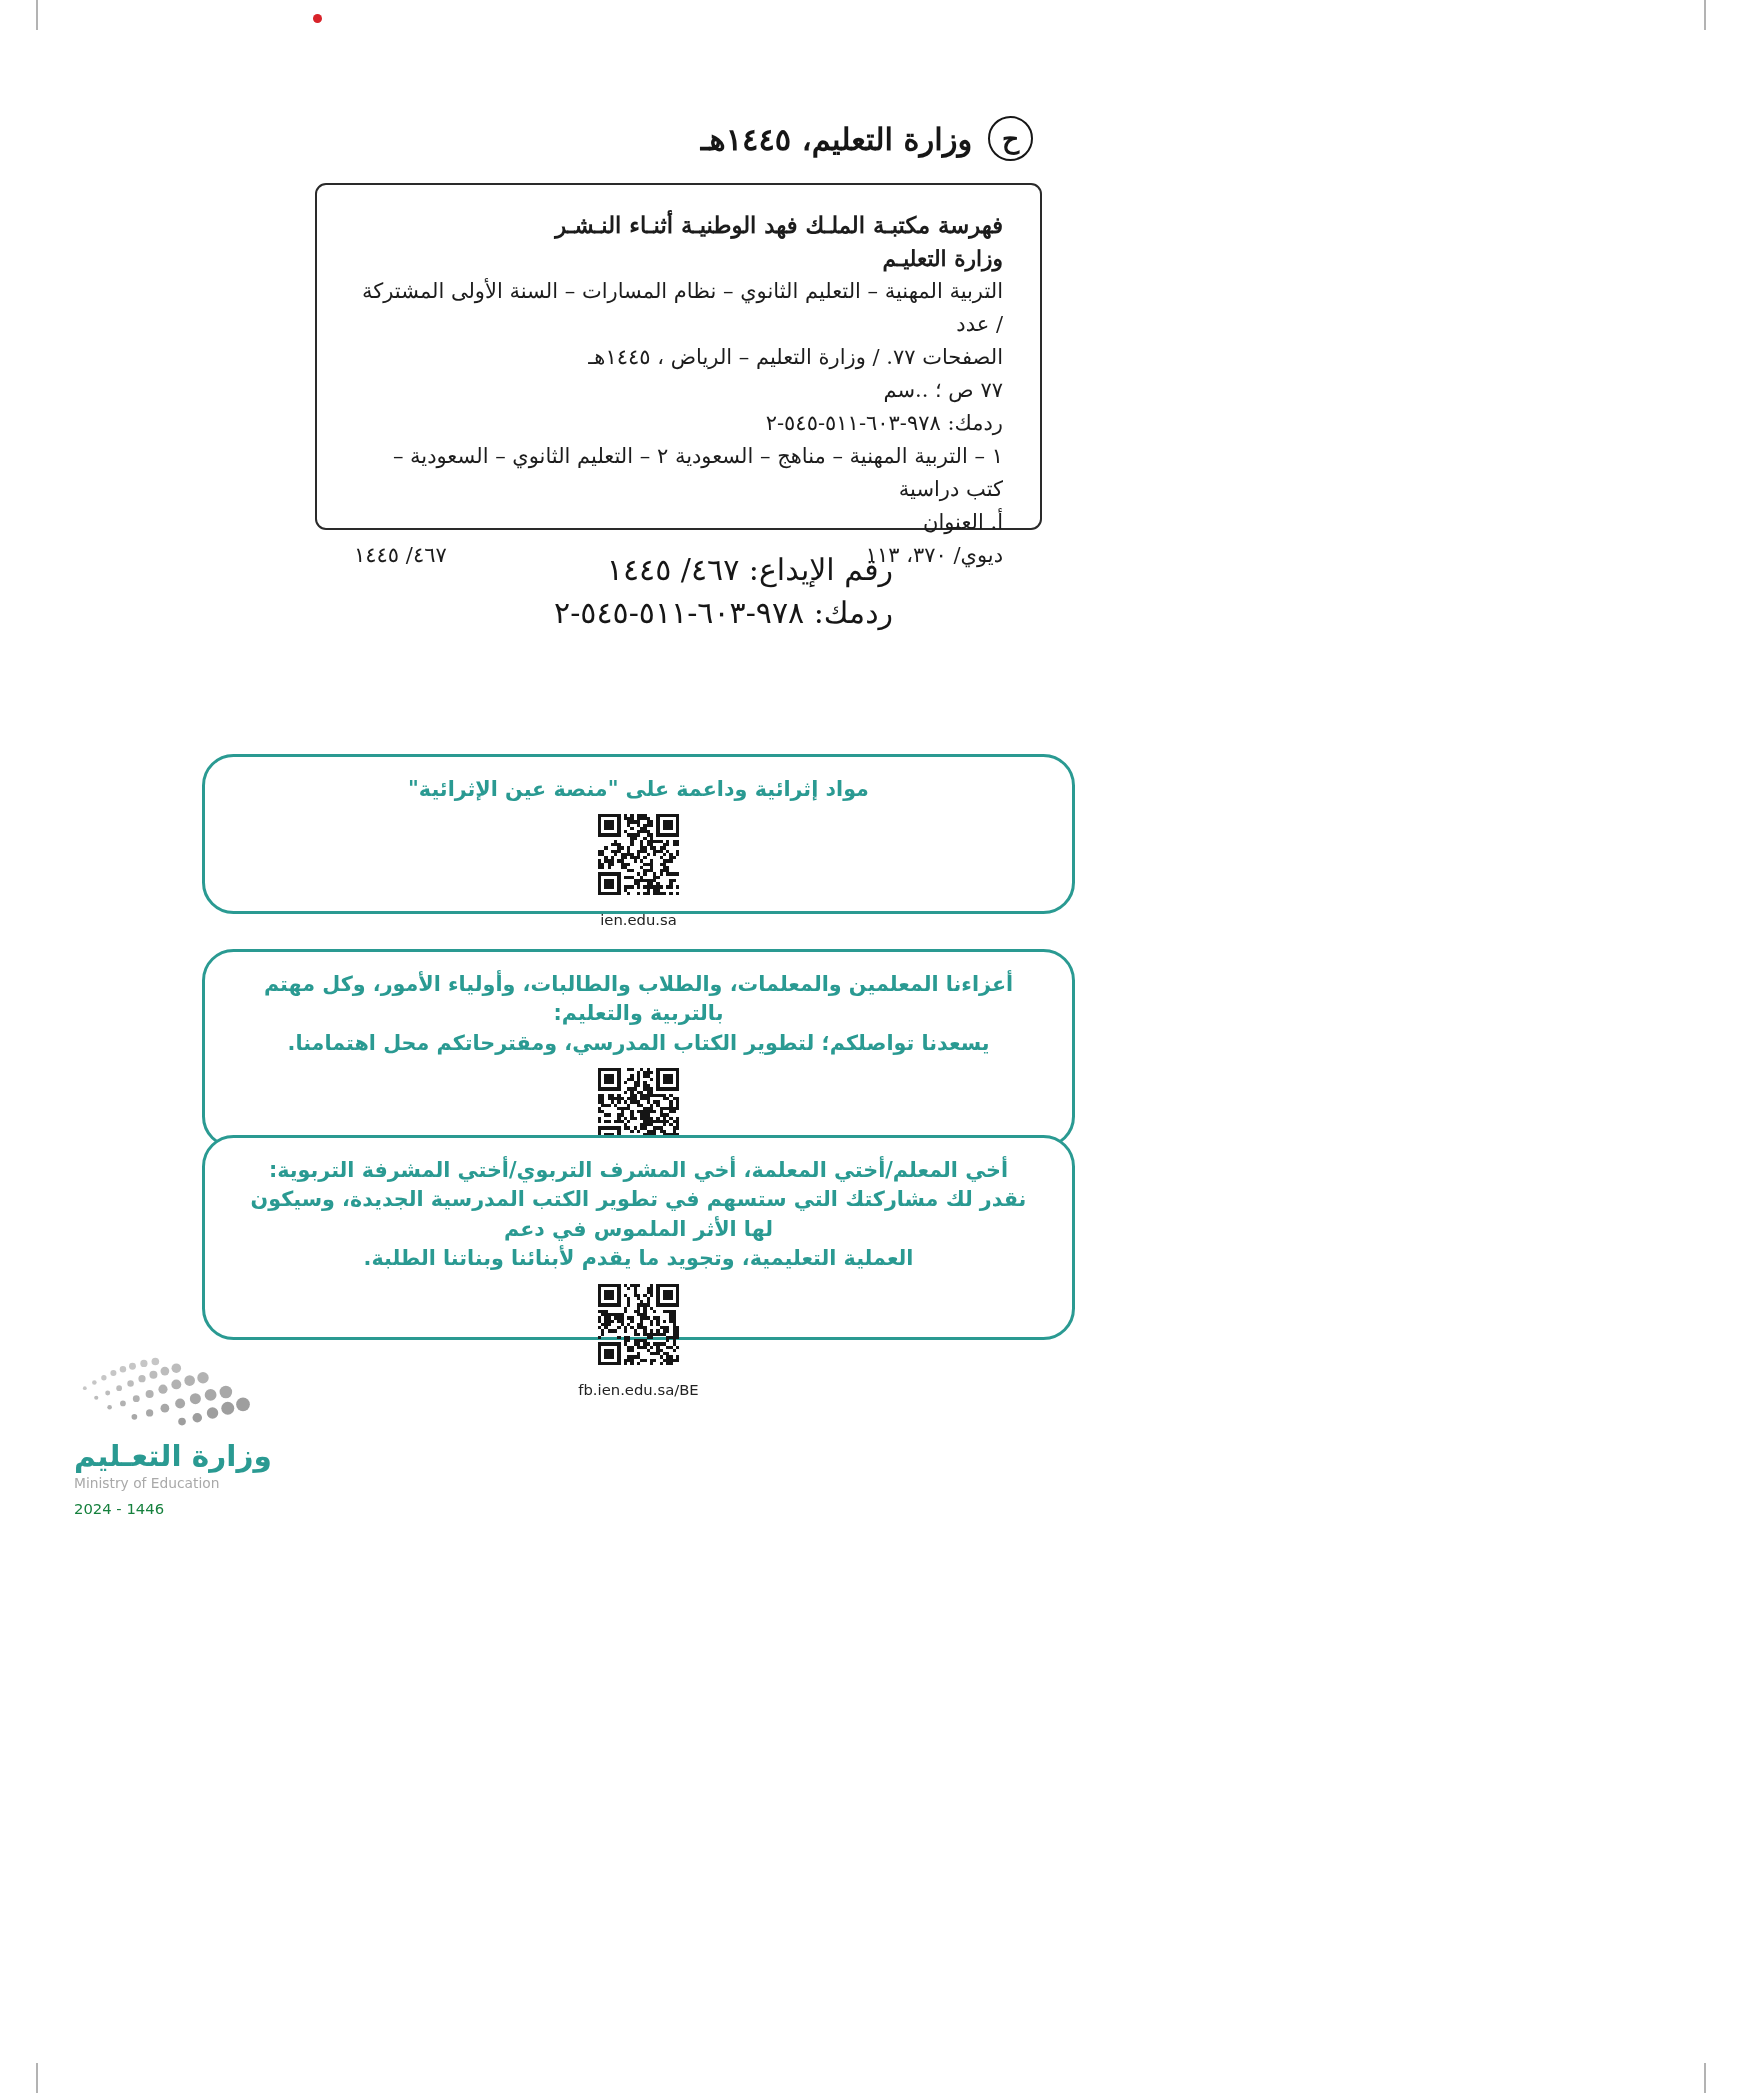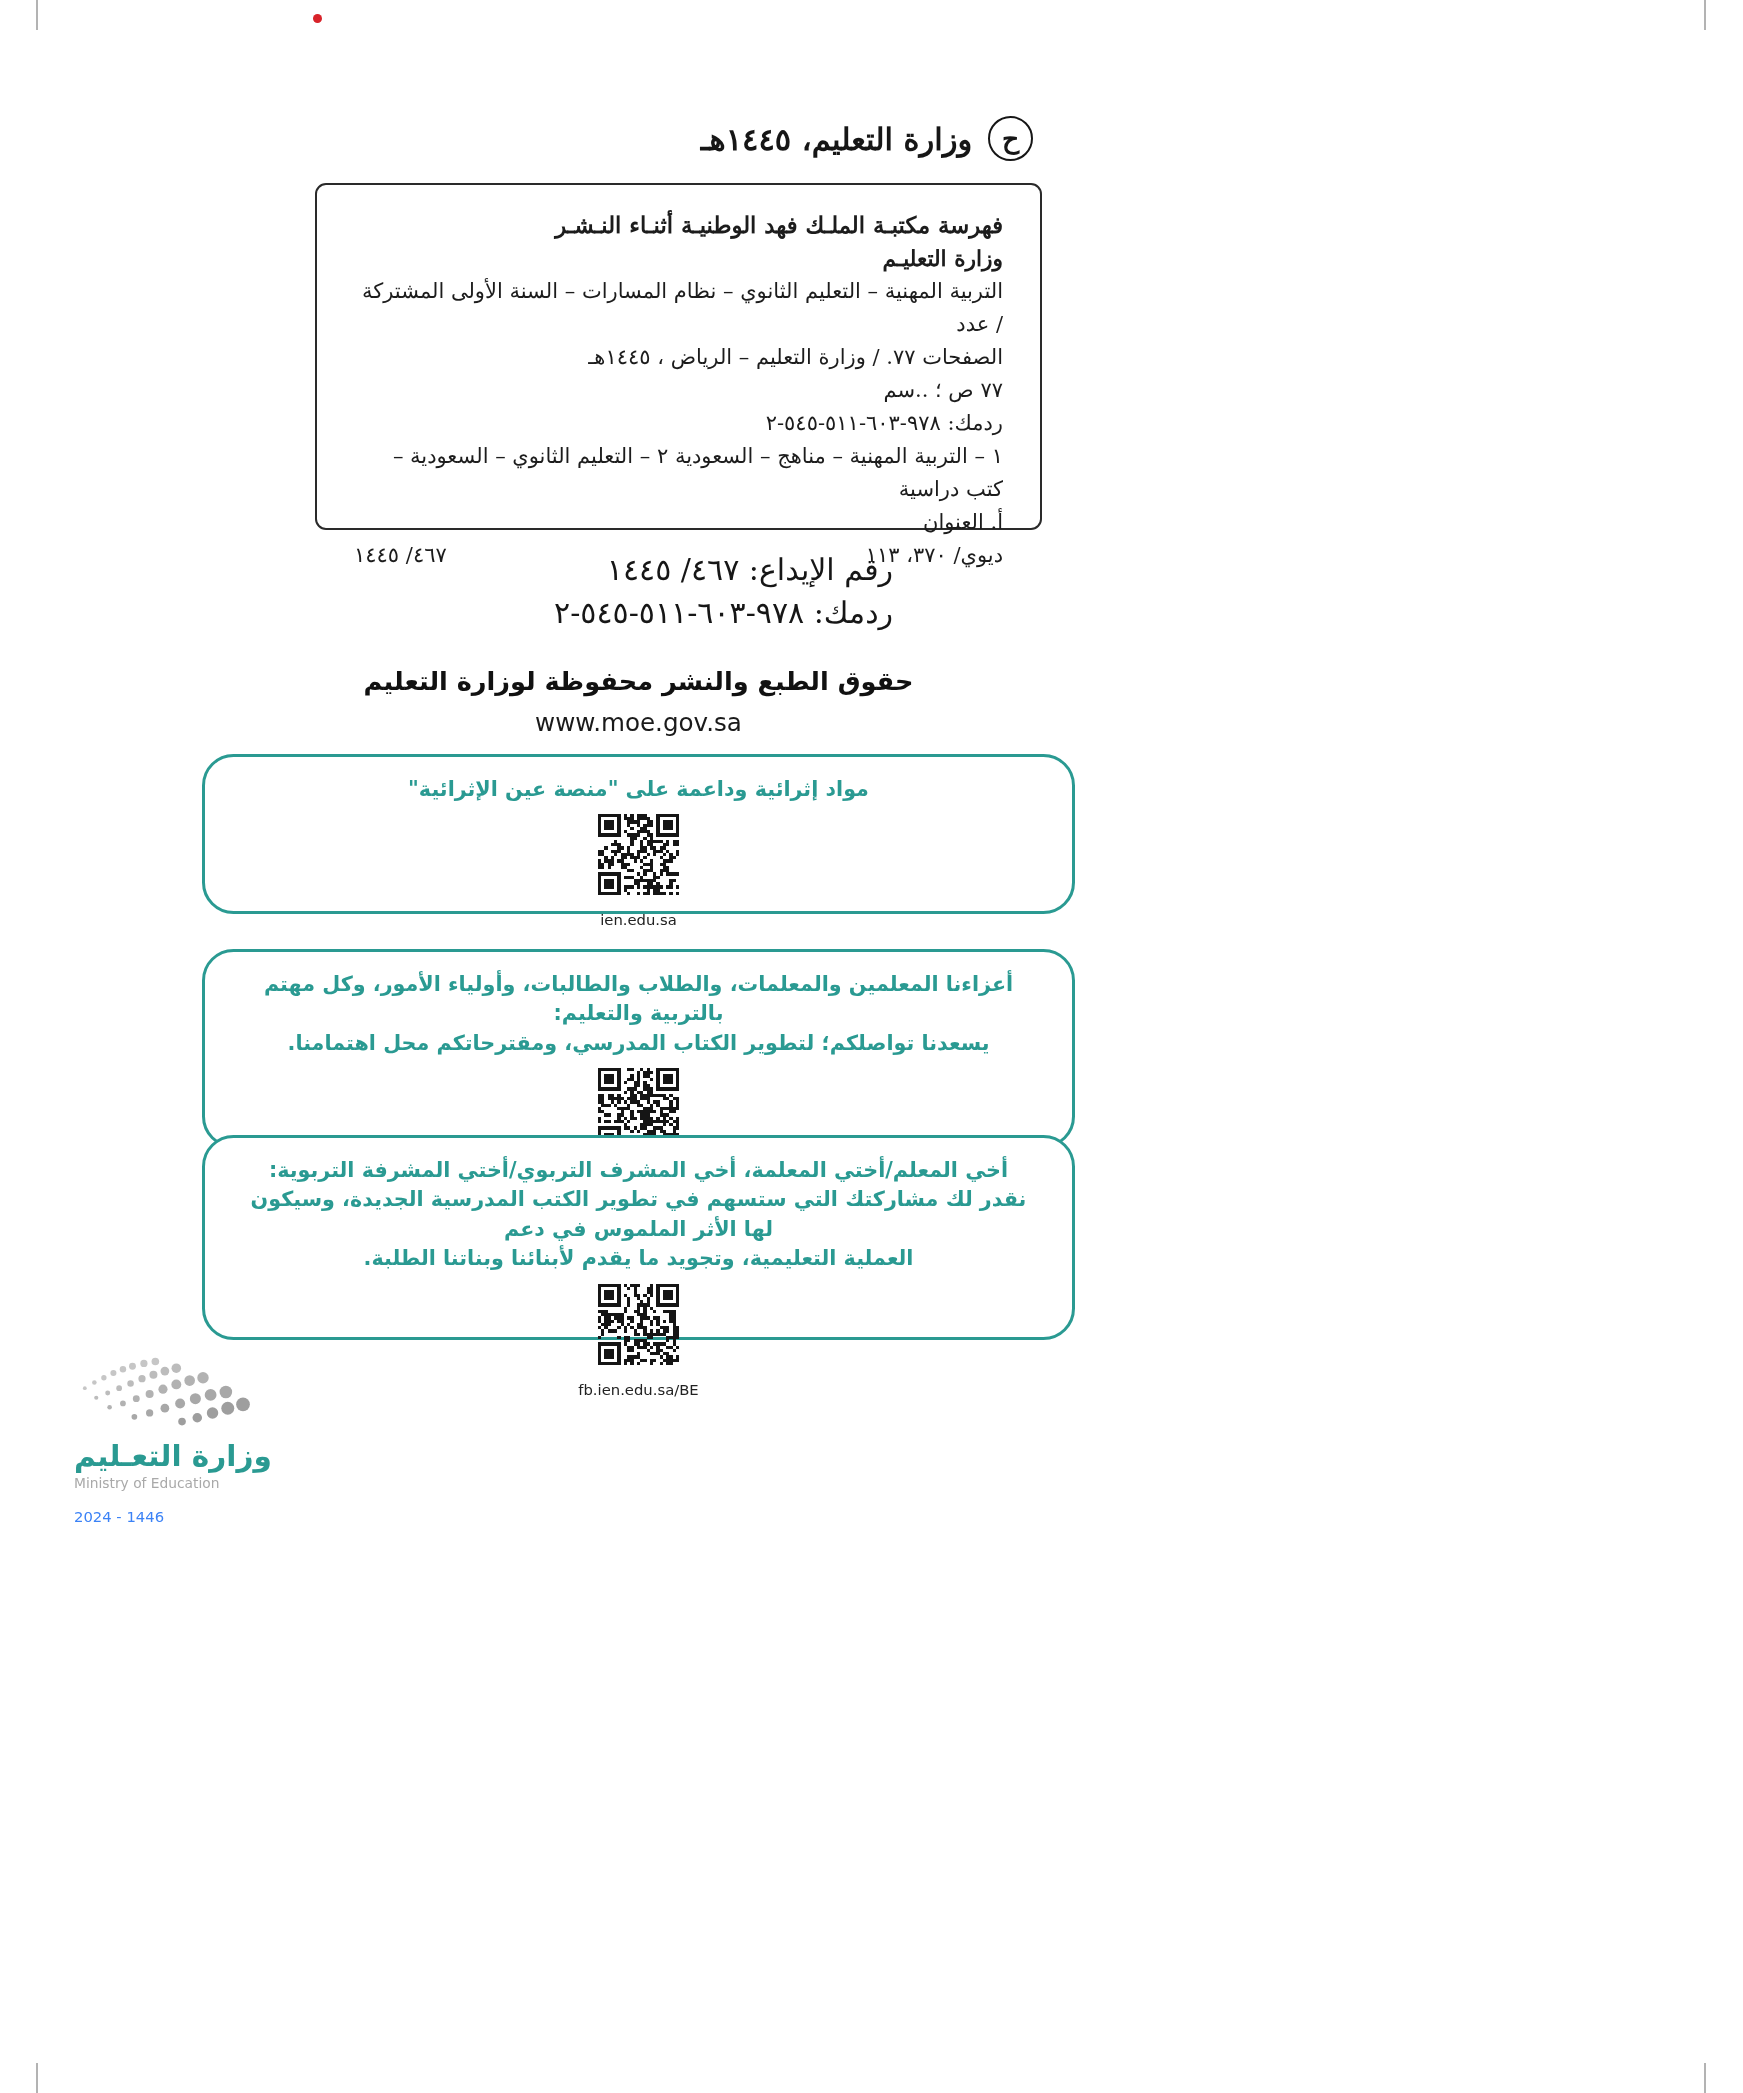--- a/index.html
+++ b/index.html
@@ -46,21 +46,21 @@
   .qr{width:81px;height:81px;margin:9.9px auto 3.9px;}
   .qr-label{font-size:14.8px;color:#222;direction:ltr;margin-top:16px;}
   .box-1{top:754px;height:160px;}
   .box-2{top:949px;height:199px;}
   .box-3{top:1135px;height:205px;}
 
   
   .footer{position:absolute;left:74px;top:1352px;width:227px;}
   .logo-ar{color:#2a9a92;font-size:29.6px;font-weight:bold;direction:rtl;text-align:left;margin-top:2px;}
   .logo-en{color:#a9a9a9;font-size:13.8px;margin-top:2px;}
-  .logo-year{color:#3b82f6;font-size:14.8px;margin-top:17px;}
+  .logo-year{color:#15803d;font-size:14.8px;margin-top:9px;}
 </style>
 </head>
 <body>
 
 <div class="page">
 
   <div class="crop v tl"></div>
   <div class="crop v tr"></div>
   <div class="crop v bl"></div>
   <div class="crop v br"></div>
@@ -86,24 +86,20 @@
       <span>ديوي/ ٣٧٠، ١١٣</span>
       <span>٤٦٧/ ١٤٤٥</span>
     </div>
   </div>
 
   <div class="legal">
     <div>رقم الإيداع: ٤٦٧/ ١٤٤٥</div>
     <div>ردمك: ٩٧٨-٦٠٣-٥١١-٥٤٥-٢</div>
   </div>
 
-  <div class="copyright">
-    <div class="notice">حقوق الطبع والنشر محفوظة لوزارة التعليم</div>
-    <a class="site" href="#">www.moe.gov.sa</a>
-  </div>
 
   <div class="qr-box box-1">
     <div class="t">مواد إثرائية وداعمة على "منصة عين الإثرائية"</div>
     <div class="qr"><svg viewBox="0 0 25 25" width="100%" height="100%" shape-rendering="crispEdges">
           <rect x="8" y="0" width="1" height="1" fill="#151515"></rect>
           <rect x="10" y="0" width="1" height="1" fill="#151515"></rect>
           <rect x="12" y="0" width="1" height="1" fill="#151515"></rect>
           <rect x="13" y="0" width="1" height="1" fill="#151515"></rect>
           <rect x="14" y="0" width="1" height="1" fill="#151515"></rect>
           <rect x="8" y="1" width="1" height="1" fill="#151515"></rect>

